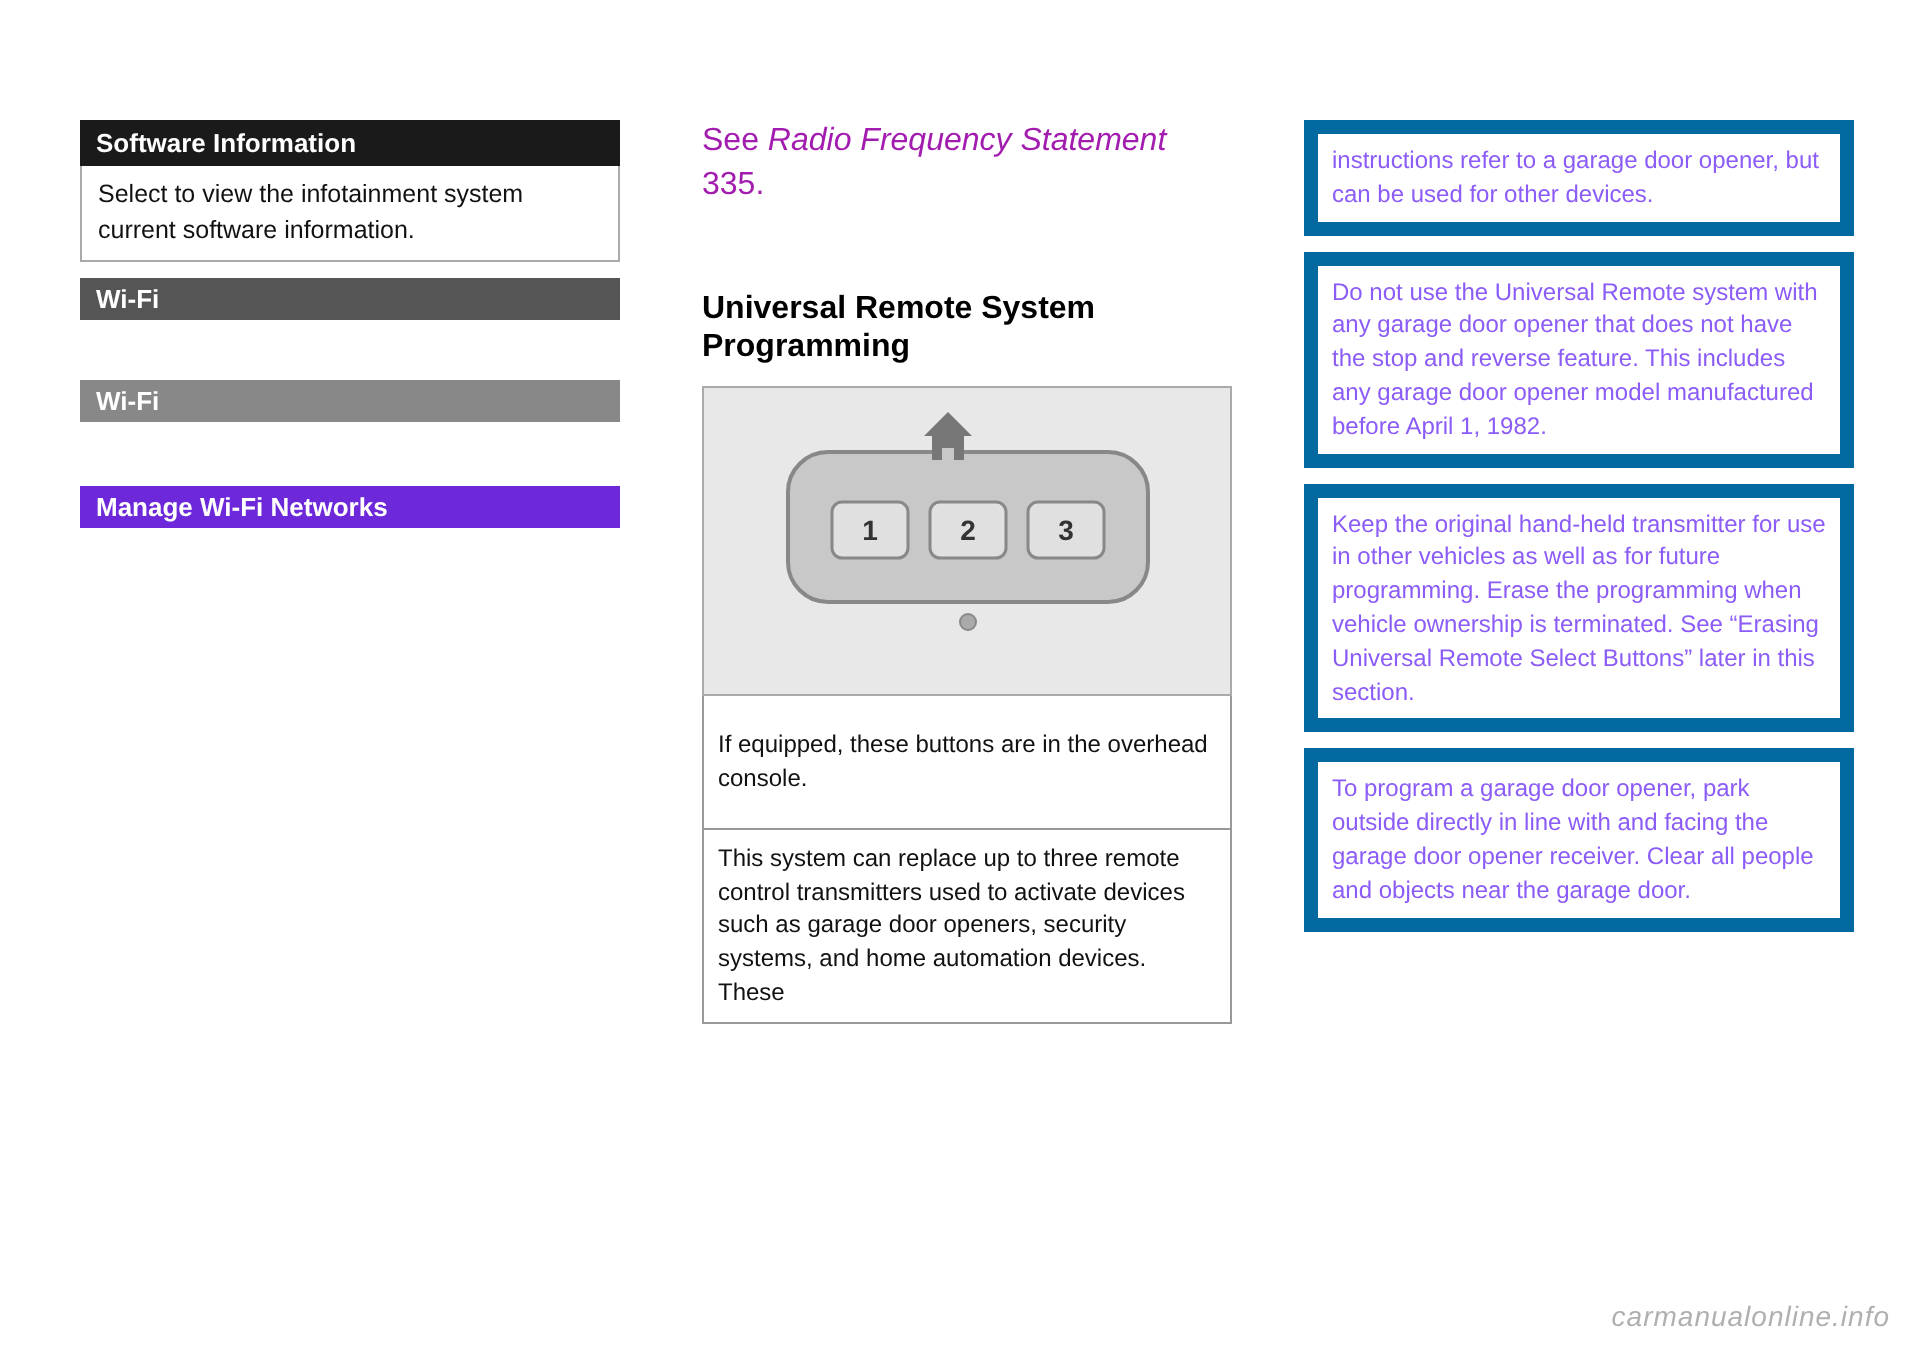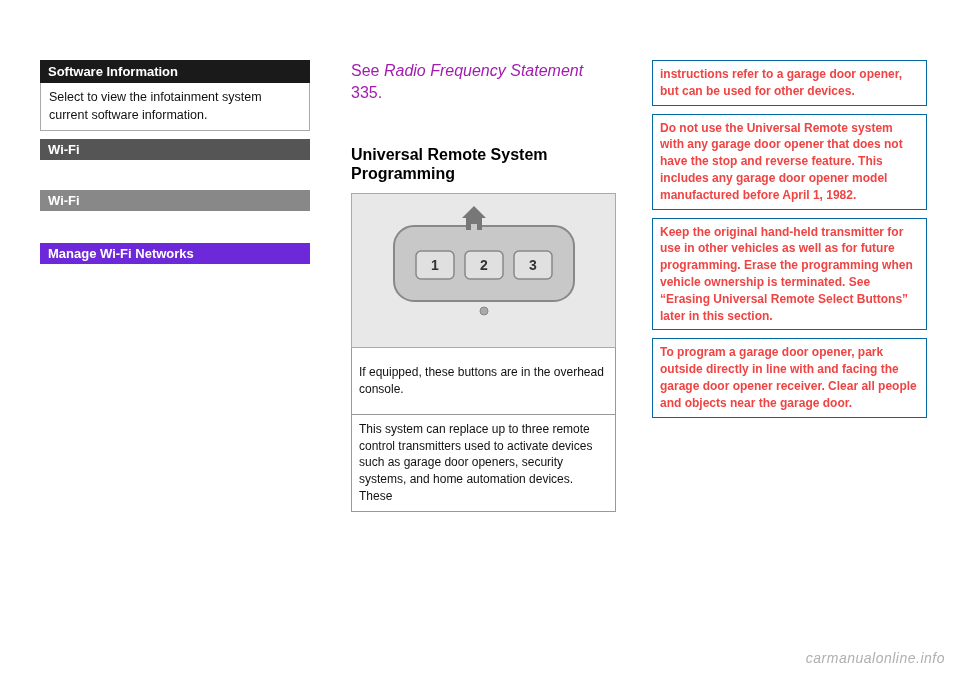--- a/index.html
+++ b/index.html
@@ -167,27 +167,26 @@
     }
 
     
     .right-column {
       width: 285px;
       flex-shrink: 0;
       padding-left: 10px;
     }
 
     .right-text-block {
-      border: 1px solid #0369a1;
+      border: 7px solid #0369a1;
       padding: 5px 7px;
       font-size: 12px;
       line-height: 1.4;
-      color: #ef4444;
-      margin-bottom: 8px;
-      font-weight: bold;
+      color: #8b5cf6;
+      margin-bottom: 8px;
     }
 
     
     .watermark {
       position: absolute;
       bottom: 12px;
       right: 15px;
       font-size: 14px;
       color: #b0b0b0;
       font-style: italic;

